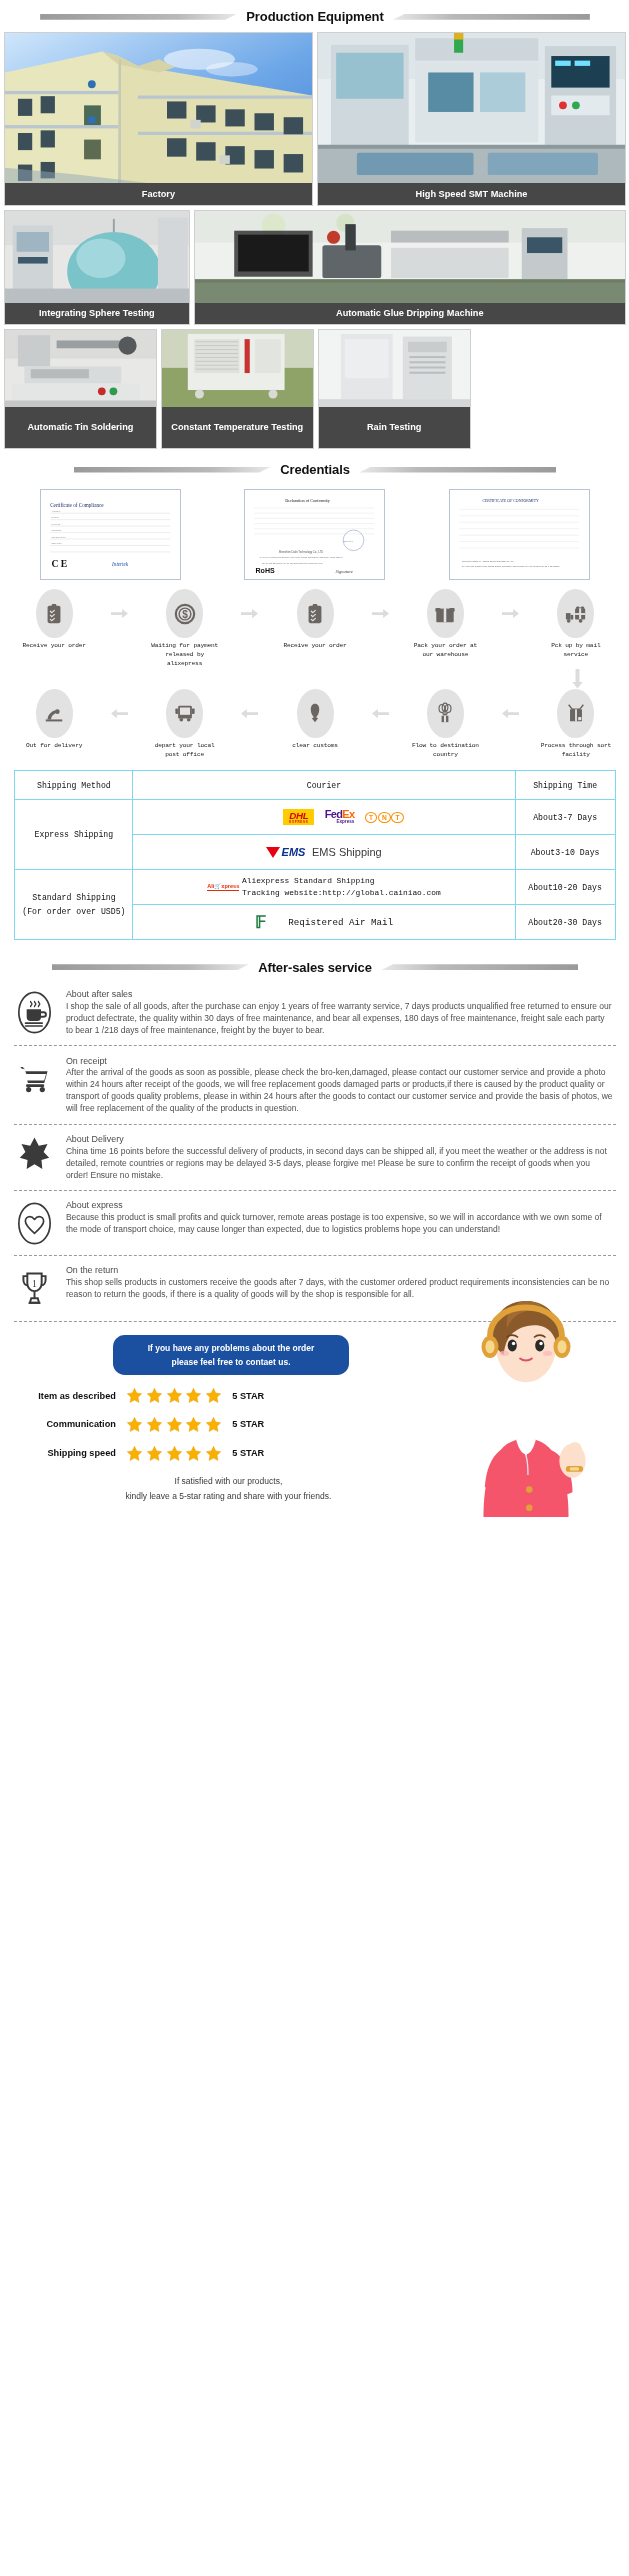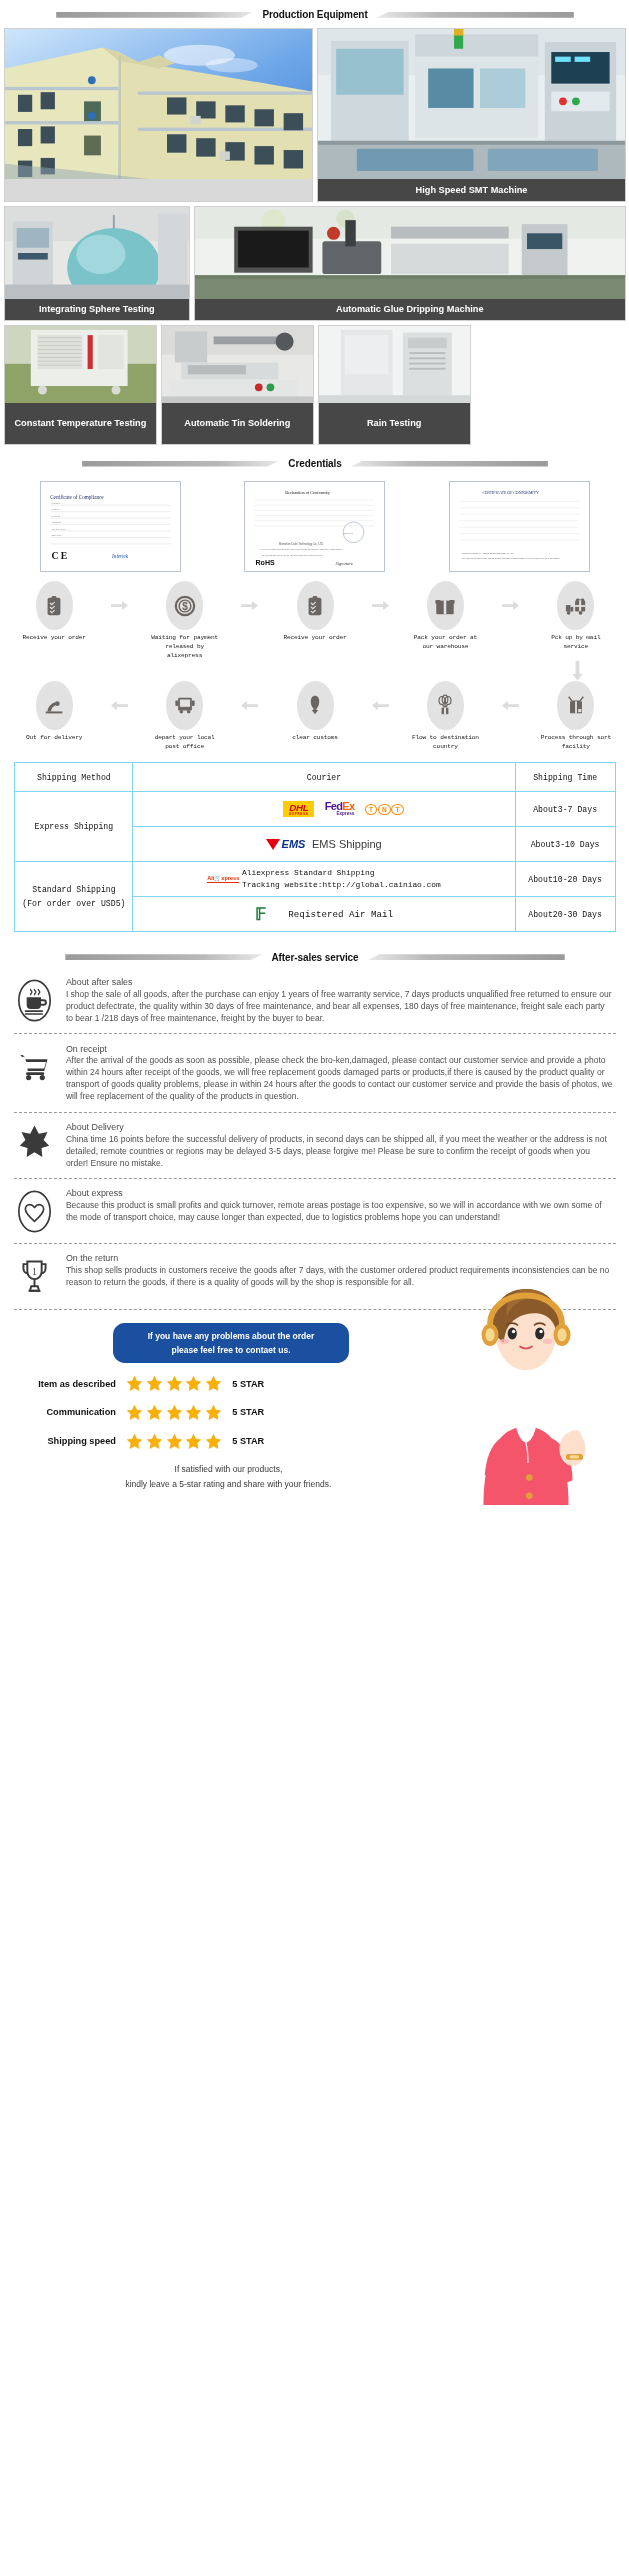--- a/index.html
+++ b/index.html
@@ -27,21 +27,21 @@
   }
   .section-head .rule.left {
     background: linear-gradient(to right, #9a9a9a 0%, #b9b9b9 70%, #e8e8e8 100%);
     clip-path: polygon(0 0, 100% 0, 94% 100%, 0 100%);
   }
   .section-head .rule.right {
     background: linear-gradient(to left, #9a9a9a 0%, #b9b9b9 70%, #e8e8e8 100%);
     clip-path: polygon(6% 0, 100% 0, 100% 100%, 0 100%);
   }
   .section-head h2 {
-    font-size: 10px;
+    font-size: 13px;
     font-weight: bold;
     color: #111;
     letter-spacing: -0.1px;
     white-space: nowrap;
     font-family: "Liberation Sans", sans-serif;
   }
 
   
   .grid { display: flex; gap: 3.9px; padding: 0 3.9px 3.9px; }
   .cell {
@@ -235,20 +235,21 @@
           <g fill="#cfd4cf">
             <rect x="286" y="132" width="16" height="13"></rect>
               <rect x="331" y="186" width="16" height="13"></rect>
           </g>
           <circle cx="134" cy="78" r="6" fill="#2f6fb5"></circle>
             <circle cx="134" cy="132" r="6" fill="#2f6fb5"></circle>
           <rect x="176" y="40" width="3" height="188" fill="#c9c8b0"></rect>
           <polygon points="0,205 110,215 220,228 0,228" fill="#8fa7b5" opacity=".5"></polygon>
         </svg>
       </div>
+      <div class="cap">Factory</div>
     </div>
     <div class="cell">
       <div class="photo">
         <svg viewBox="0 0 474 228" preserveAspectRatio="none">
           <rect width="474" height="228" fill="#e9eef0"></rect>
           <rect x="0" y="0" width="474" height="70" fill="#dfe6ea"></rect>
           <rect x="20" y="18" width="120" height="190" fill="#cfd9dd"></rect>
           <rect x="28" y="30" width="104" height="70" fill="#7fb6c9" opacity=".7"></rect>
           <rect x="150" y="8" width="190" height="34" fill="#cdd6da"></rect>
           <rect x="150" y="46" width="190" height="120" fill="#dde4e7"></rect>
@@ -312,20 +313,38 @@
         </svg>
       </div>
       <div class="cap">Automatic Glue Dripping Machine</div>
     </div>
   </div>
 
   <div class="grid row3">
     <div class="cell">
       <div class="photo">
         <svg viewBox="0 0 234 118" preserveAspectRatio="none">
+          <rect width="234" height="118" fill="#e8e8e6"></rect>
+          <rect x="0" y="0" width="234" height="44" fill="#dcdcda"></rect>
+          <rect x="20" y="8" width="50" height="48" fill="#c9cccd"></rect>
+          <rect x="80" y="16" width="110" height="12" fill="#9aa0a2"></rect>
+          <circle cx="190" cy="24" r="14" fill="#55595b"></circle>
+          <rect x="30" y="56" width="150" height="26" fill="#d8dbdc"></rect>
+          <rect x="40" y="60" width="90" height="14" fill="#b8bbbc"></rect>
+          <rect x="10" y="82" width="200" height="26" fill="#e4e6e6"></rect>
+          <circle cx="150" cy="94" r="6" fill="#c62b2b"></circle>
+          <circle cx="168" cy="94" r="6" fill="#2e9b4e"></circle>
+          <rect x="0" y="108" width="234" height="10" fill="#c6c8c7"></rect>
+        </svg>
+      </div>
+      <div class="cap tall">Automatic Tin Soldering</div>
+    </div>
+    <div class="cell">
+      <div class="photo">
+        <svg viewBox="0 0 234 118" preserveAspectRatio="none">
           <rect width="234" height="118" fill="#8fa267"></rect>
           <rect x="0" y="0" width="234" height="58" fill="#cfd6c0"></rect>
           <rect x="40" y="6" width="150" height="86" fill="#eceee9"></rect>
           <rect x="50" y="14" width="70" height="52" fill="#dfe2dc"></rect>
           <g stroke="#b9bdb6" stroke-width="1">
             <line x1="52" y1="18" x2="118" y2="18"></line>
               <line x1="52" y1="24" x2="118" y2="24"></line>
             <line x1="52" y1="30" x2="118" y2="30"></line>
               <line x1="52" y1="36" x2="118" y2="36"></line>
             <line x1="52" y1="42" x2="118" y2="42"></line>
@@ -333,38 +352,20 @@
             <line x1="52" y1="54" x2="118" y2="54"></line>
               <line x1="52" y1="60" x2="118" y2="60"></line>
           </g>
           <rect x="128" y="14" width="8" height="52" fill="#c93232"></rect>
           <rect x="144" y="14" width="40" height="52" fill="#e2e4df"></rect>
           <circle cx="58" cy="98" r="7" fill="#d8dbd4"></circle>
             <circle cx="172" cy="98" r="7" fill="#d8dbd4"></circle>
         </svg>
       </div>
       <div class="cap tall">Constant Temperature Testing</div>
-    </div>
-    <div class="cell">
-      <div class="photo">
-        <svg viewBox="0 0 234 118" preserveAspectRatio="none">
-          <rect width="234" height="118" fill="#e8e8e6"></rect>
-          <rect x="0" y="0" width="234" height="44" fill="#dcdcda"></rect>
-          <rect x="20" y="8" width="50" height="48" fill="#c9cccd"></rect>
-          <rect x="80" y="16" width="110" height="12" fill="#9aa0a2"></rect>
-          <circle cx="190" cy="24" r="14" fill="#55595b"></circle>
-          <rect x="30" y="56" width="150" height="26" fill="#d8dbdc"></rect>
-          <rect x="40" y="60" width="90" height="14" fill="#b8bbbc"></rect>
-          <rect x="10" y="82" width="200" height="26" fill="#e4e6e6"></rect>
-          <circle cx="150" cy="94" r="6" fill="#c62b2b"></circle>
-          <circle cx="168" cy="94" r="6" fill="#2e9b4e"></circle>
-          <rect x="0" y="108" width="234" height="10" fill="#c6c8c7"></rect>
-        </svg>
-      </div>
-      <div class="cap tall">Automatic Tin Soldering</div>
     </div>
     <div class="cell">
       <div class="photo">
         <svg viewBox="0 0 234 118" preserveAspectRatio="none">
           <rect width="234" height="118" fill="#f2f3f3"></rect>
           <rect x="34" y="6" width="80" height="100" fill="#e4e6e7"></rect>
           <rect x="40" y="14" width="68" height="60" fill="#eceeef"></rect>
           <rect x="130" y="10" width="76" height="96" fill="#dcdfe0"></rect>
           <rect x="138" y="18" width="60" height="16" fill="#c8cccd"></rect>
           <g fill="#b9bdbe">

